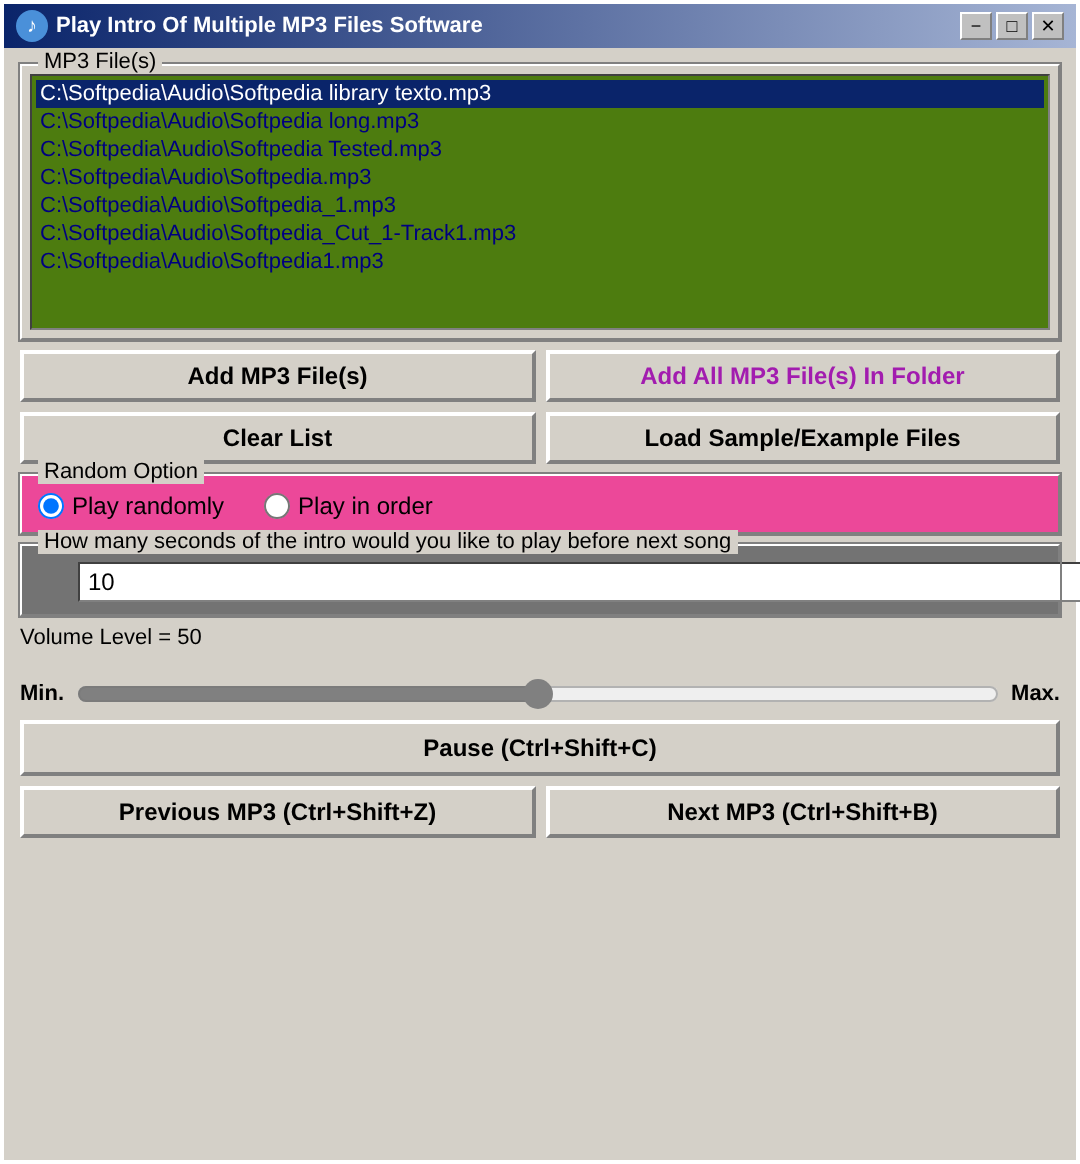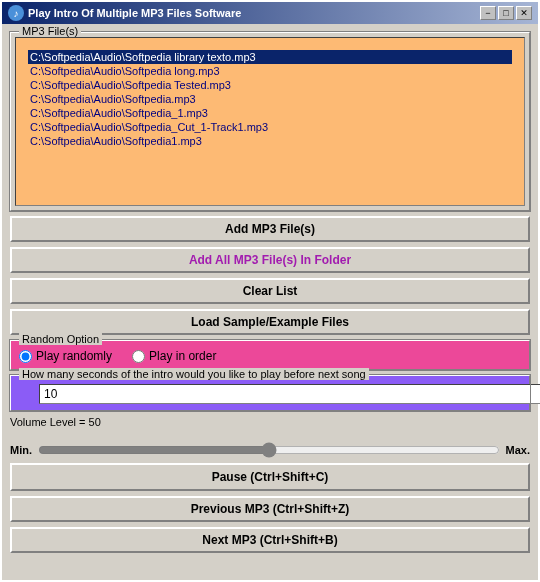--- a/index.html
+++ b/index.html
@@ -91,45 +91,44 @@
     .group-box-label {
       position: absolute;
       top: -8px;
       left: 8px;
       background: #d4d0c8;
       padding: 0 3px;
       font-size: 11px;
     }
     .file-list {
       width: 100%;
-      height: 169px;
-      background: #fdba74;
+      height: 128px;
+      background: #4d7c0f;
       border: 1px solid #808080;
       border-top-color: #404040;
       border-left-color: #404040;
       overflow-y: auto;
-      padding: 12px;
+      padding: 2px;
     }
     .file-item {
       padding: 1px 2px;
       cursor: pointer;
       font-size: 11px;
       color: #000080;
       white-space: nowrap;
     }
     .file-item.selected {
       background: #0a246a;
       color: white;
     }
 
     
     .btn-row {
       display: flex;
       gap: 5px;
-      flex-direction: column;
     }
     .btn {
       background: #d4d0c8;
       border: 2px solid;
       border-top-color: #ffffff;
       border-left-color: #ffffff;
       border-right-color: #808080;
       border-bottom-color: #808080;
       padding: 4px 8px;
       cursor: pointer;
@@ -161,37 +160,36 @@
       padding: 0 3px;
       font-size: 11px;
     }
     .radio-row {
       display: flex;
       gap: 20px;
       align-items: center;
     }
     .radio-option {
       display: flex;
-      align-items: center;
       gap: 4px;
       cursor: pointer;
     }
     .radio-input {
       cursor: pointer;
     }
 
     
     .seconds-group {
       border: 1px solid #808080;
       border-top-color: #ffffff;
       border-left-color: #ffffff;
       outline: 1px solid #808080;
       padding: 8px 8px 6px;
       position: relative;
-      background: #8b5cf6;
+      background: #737373;
     }
     .seconds-group-label {
       position: absolute;
       top: -8px;
       left: 8px;
       background: #d4d0c8;
       padding: 0 3px;
       font-size: 11px;
     }
     .seconds-input {

